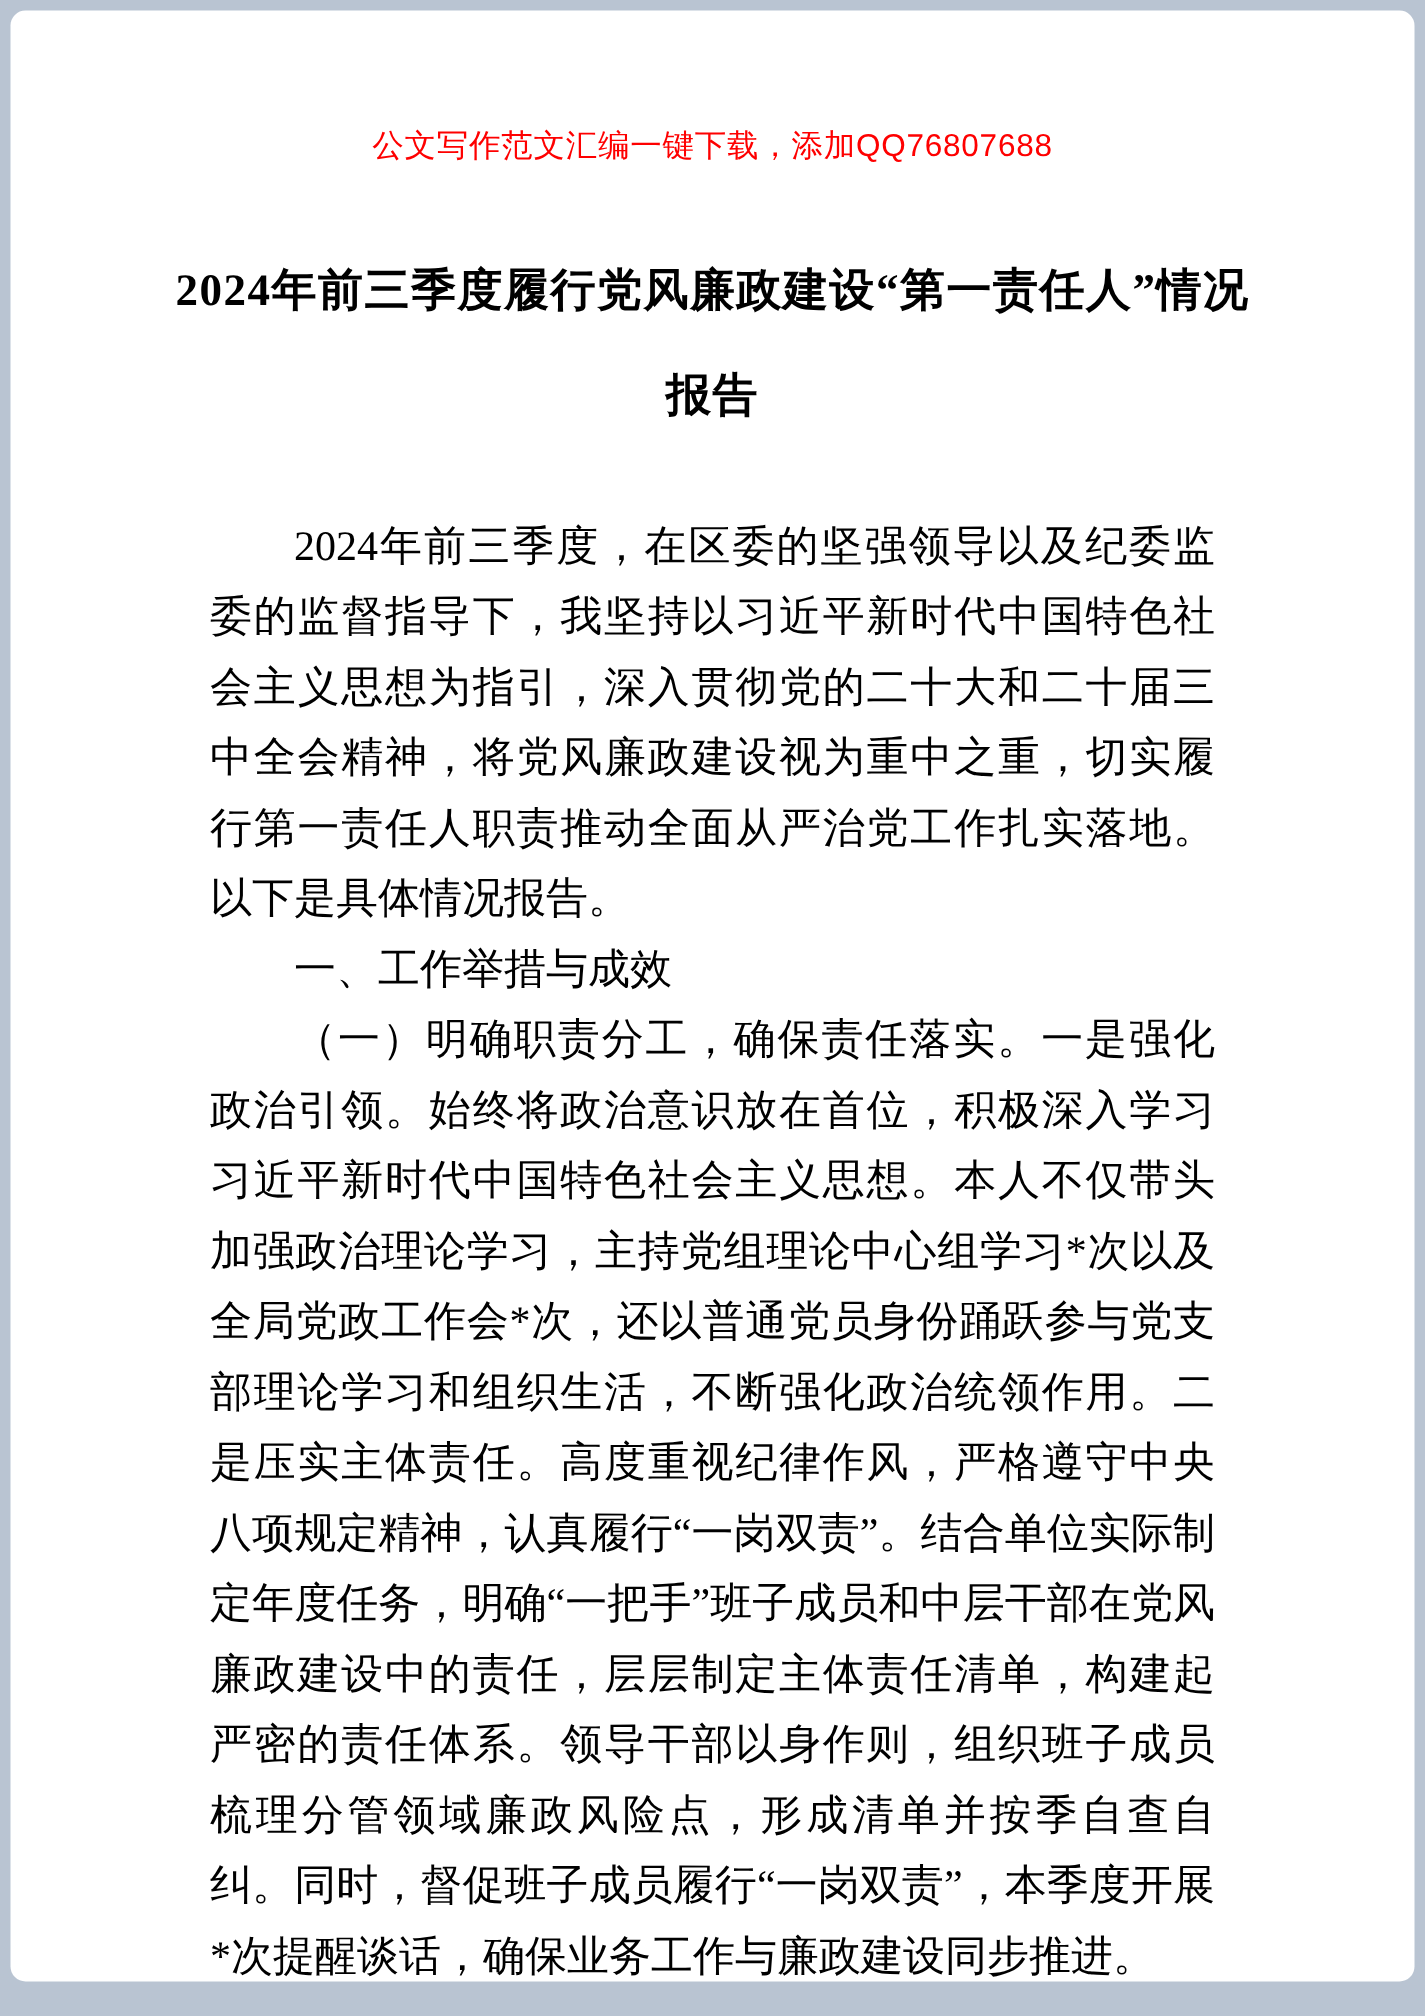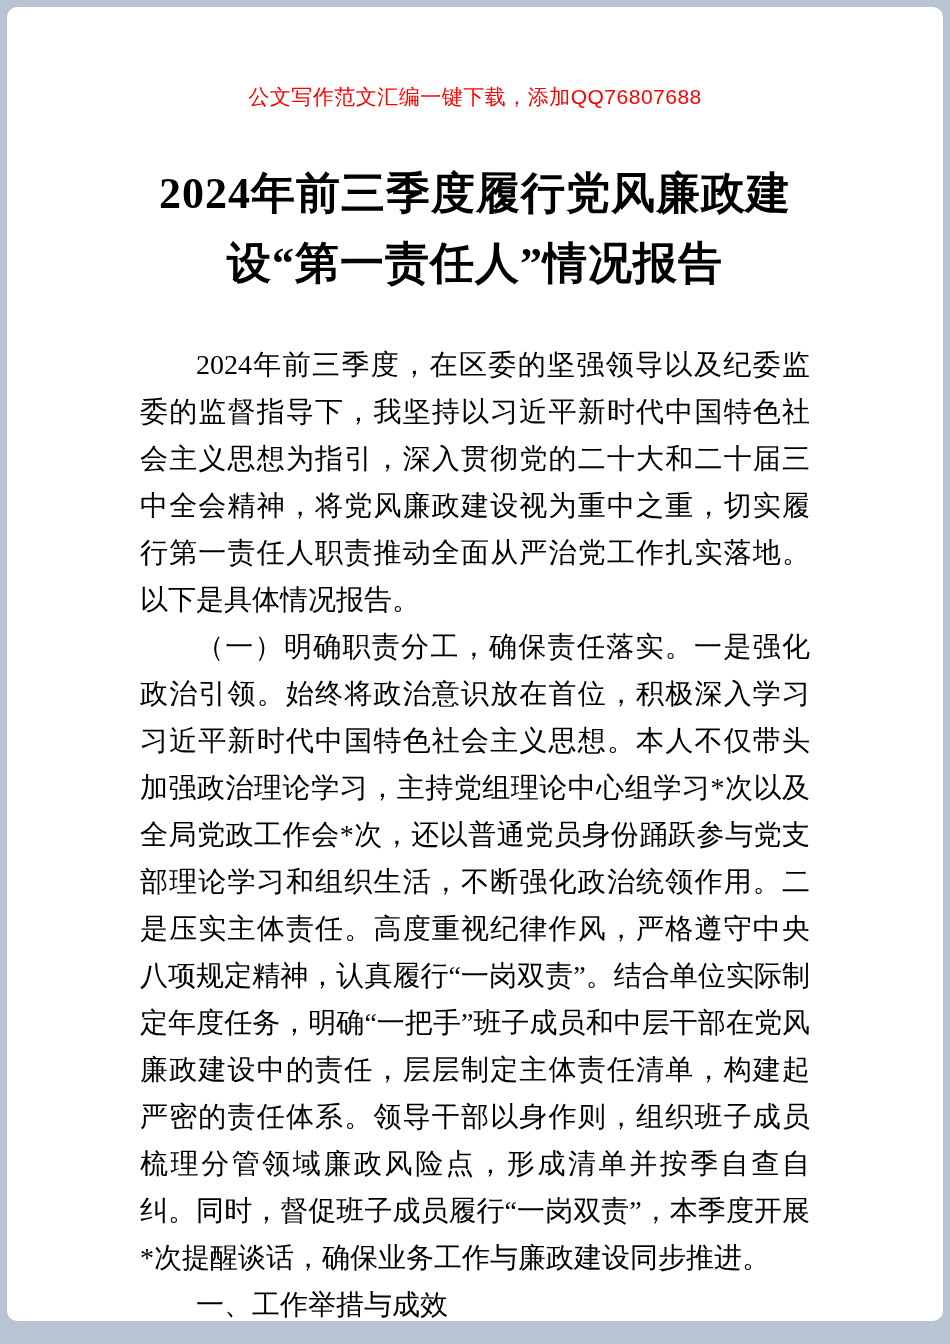--- a/index.html
+++ b/index.html
@@ -31,21 +31,21 @@
     margin-top: 76px;
     text-align: center;
     font-size: 21px;
     letter-spacing: 0.5px;
     color: #fe0000;
     font-family: "Liberation Sans", "DejaVu Sans", sans-serif;
   }
   .doc-title {
     margin: 48px 110px 0 110px;
     text-align: center;
-    font-size: 44px;
+    font-size: 30px;
     line-height: 70px;
     font-weight: 700;
     color: #000000;
     letter-spacing: 1px;
   }
   .doc-body {
     margin: 42px 133px 18px 133px;
     color: #000000;
     font-size: 28px;
     line-height: 47px;
@@ -62,19 +62,19 @@
 
 <div class="viewer">
   <div class="page">
 
     <div class="promo-notice">公文写作范文汇编一键下载，添加QQ76807688</div>
 
     <h1 class="doc-title">2024年前三季度履行党风廉政建设“第一责任人”情况报告</h1>
 
     <div class="doc-body">
       <p>2024年前三季度，在区委的坚强领导以及纪委监委的监督指导下，我坚持以习近平新时代中国特色社会主义思想为指引，深入贯彻党的二十大和二十届三中全会精神，将党风廉政建设视为重中之重，切实履行第一责任人职责推动全面从严治党工作扎实落地。以下是具体情况报告。</p>
+      <p>一、工作举措与成效</p>
       <p>（一）明确职责分工，确保责任落实。一是强化政治引领。始终将政治意识放在首位，积极深入学习习近平新时代中国特色社会主义思想。本人不仅带头加强政治理论学习，主持党组理论中心组学习*次以及全局党政工作会*次，还以普通党员身份踊跃参与党支部理论学习和组织生活，不断强化政治统领作用。二是压实主体责任。高度重视纪律作风，严格遵守中央八项规定精神，认真履行“一岗双责”。结合单位实际制定年度任务，明确“一把手”班子成员和中层干部在党风廉政建设中的责任，层层制定主体责任清单，构建起严密的责任体系。领导干部以身作则，组织班子成员梳理分管领域廉政风险点，形成清单并按季自查自纠。同时，督促班子成员履行“一岗双责”，本季度开展*次提醒谈话，确保业务工作与廉政建设同步推进。</p>
-      <p>一、工作举措与成效</p>
 
     </div>
 
   </div>
 </div>
 
 </body></html>

